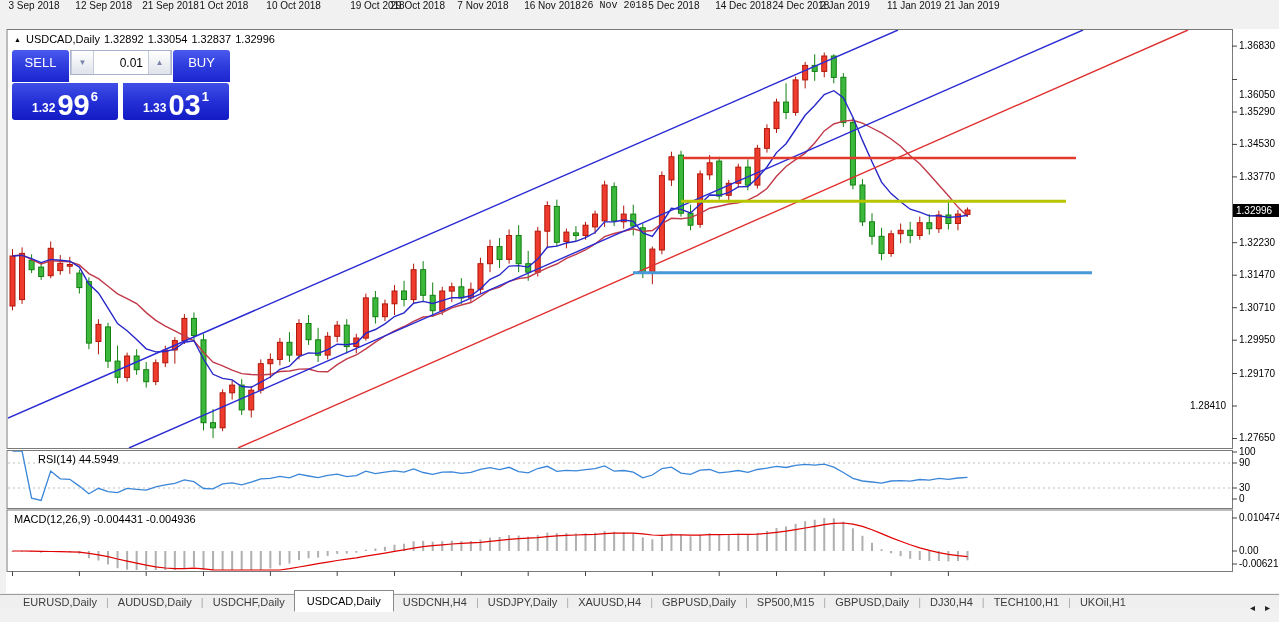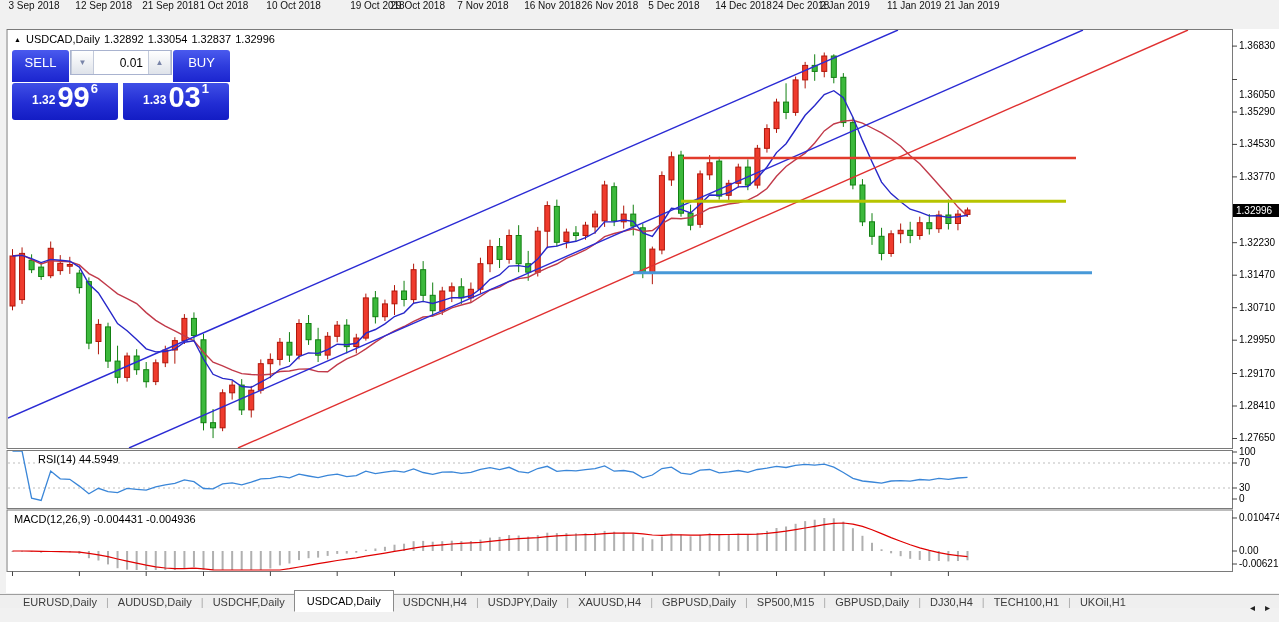--- a/index.html
+++ b/index.html
@@ -30,21 +30,21 @@
   .obtn{width:62px;background:linear-gradient(180deg,#4a5aee 0%,#2e3cdd 50%,#1b25cf 100%);
     color:#fff;font-size:13px;text-align:center;line-height:25px;border-radius:3px 3px 0 0;cursor:pointer;}
   #spin{display:flex;height:23px;border:1px solid #a9b3cf;background:#eef0f5;margin:0 1px;}
   .sbtn{width:21px;background:linear-gradient(180deg,#ffffff,#dfe3ea);border-left:1px solid #c3cada;
     border-right:1px solid #c3cada;color:#7884a8;font-size:8px;text-align:center;line-height:23px;cursor:pointer;}
   #vol{width:44px;border:0;background:#fff;font-family:"Liberation Sans",sans-serif;font-size:12px;
     text-align:right;padding:0 5px;outline:none;}
   #ocp .row2{display:flex;margin-top:1px;}
   .bigpx{width:106px;height:37px;background:linear-gradient(180deg,#3f4fe6 0%,#222dd4 55%,#131cc4 100%);
     color:#fff;border-radius:0 0 3px 3px;display:flex;align-items:flex-end;justify-content:center;
-    padding-bottom:10px;box-sizing:border-box;}
+    padding-bottom:2px;box-sizing:border-box;}
   .bigpx.l{margin-right:5px;border-top-left-radius:3px;}
   .bigpx.r{border-top-right-radius:3px;}
   .pp{font-size:12px;font-weight:bold;margin:0 2px 3px 0;}
   .pb{font-size:29px;font-weight:bold;line-height:26px;}
   .ps{font-size:13px;font-weight:bold;margin:0 0 14px 1px;}
   
   #tabbar{position:absolute;left:0;top:594px;width:1279px;height:14px;background:#efefef;
     border-top:1px solid #9e9e9e;display:flex;align-items:center;padding-left:14px;box-sizing:border-box;}
   .tab{font-size:11px;color:#3c3c3c;padding:3px 9px;cursor:pointer;}
   .tab.active{background:#fff;border:1px solid #8a8a8a;border-bottom:1px solid #fff;color:#000;
@@ -505,38 +505,38 @@
 <div class="axlab" style="top: 40.1348px; left: 1239px;">1.36830</div>
     <div class="axlab" style="top: 73.472px; left: 1239px; margin-top: 16px;">1.36050</div>
     <div class="axlab" style="top: 105.954px; left: 1239px;">1.35290</div>
     <div class="axlab" style="top: 138.437px; left: 1239px;">1.34530</div>
     <div class="axlab" style="top: 170.919px; left: 1239px;">1.33770</div>
     <div class="axlab" style="top: 236.739px; left: 1239px;">1.32230</div>
     <div class="axlab" style="top: 269.221px; left: 1239px;">1.31470</div>
     <div class="axlab" style="top: 301.704px; left: 1239px;">1.30710</div>
     <div class="axlab" style="top: 334.186px; left: 1239px;">1.29950</div>
     <div class="axlab" style="top: 367.523px; left: 1239px;">1.29170</div>
-    <div class="axlab" style="top: 400.006px; left: 1239px;">1.28410</div>
+    <div class="axlab" style="top: 400.006px; left: 1190px;">1.28410</div>
     <div class="axlab" style="top: 432.488px; left: 1239px;">1.27650</div>
     <div class="axlab" style="top: 446px; left: 1239px;">100</div>
-    <div class="axlab" style="top: 457px; left: 1239px;">70</div>
+    <div class="axlab" style="top: 457px; left: 1239px;">90</div>
     <div class="axlab" style="top: 482px; left: 1239px;">30</div>
     <div class="axlab" style="top: 493px; left: 1239px;">0</div>
     <div class="axlab" style="top: 511.996px; left: 1239px;">0.010474</div>
     <div class="axlab" style="top: 545px; left: 1239px;">0.00</div>
     <div class="axlab" style="top: 558px; left: 1239px;">-0.006218</div>
     <div class="tllab" style="top: 0px; left: 8.5px;">3 Sep 2018</div>
     <div class="tllab" style="top: 0px; left: 75.35px;">12 Sep 2018</div>
     <div class="tllab" style="top: 0px; left: 142.2px;">21 Sep 2018</div>
     <div class="tllab" style="top: 0px; left: 199.5px;">1 Oct 2018</div>
     <div class="tllab" style="top: 0px; left: 266.35px;">10 Oct 2018</div>
     <div class="tllab" style="top: 0px; left: 333.2px; margin-left: 17px;">19 Oct 2018</div>
     <div class="tllab" style="top: 0px; left: 390.5px;">29 Oct 2018</div>
     <div class="tllab" style="top: 0px; left: 457.35px;">7 Nov 2018</div>
     <div class="tllab" style="top: 0px; left: 524.2px;">16 Nov 2018</div>
-    <div class="tllab" style="top: 0px; left: 581.5px;">26 Nov 2018</div>
+    <div class="tllab" style="top: 0px; left: 581.5px; font-family: Liberation Mono, monospace;">26 Nov 2018</div>
     <div class="tllab" style="top: 0px; left: 648.35px;">5 Dec 2018</div>
     <div class="tllab" style="top: 0px; left: 715.2px;">14 Dec 2018</div>
     <div class="tllab" style="top: 0px; left: 772.5px;">24 Dec 2018</div>
     <div class="tllab" style="top: 0px; left: 820.25px;">2 Jan 2019</div>
     <div class="tllab" style="top: 0px; left: 887.1px;">11 Jan 2019</div>
     <div class="tllab" style="top: 0px; left: 944.4px;">21 Jan 2019</div>
   </div>
 
 </body></html>

